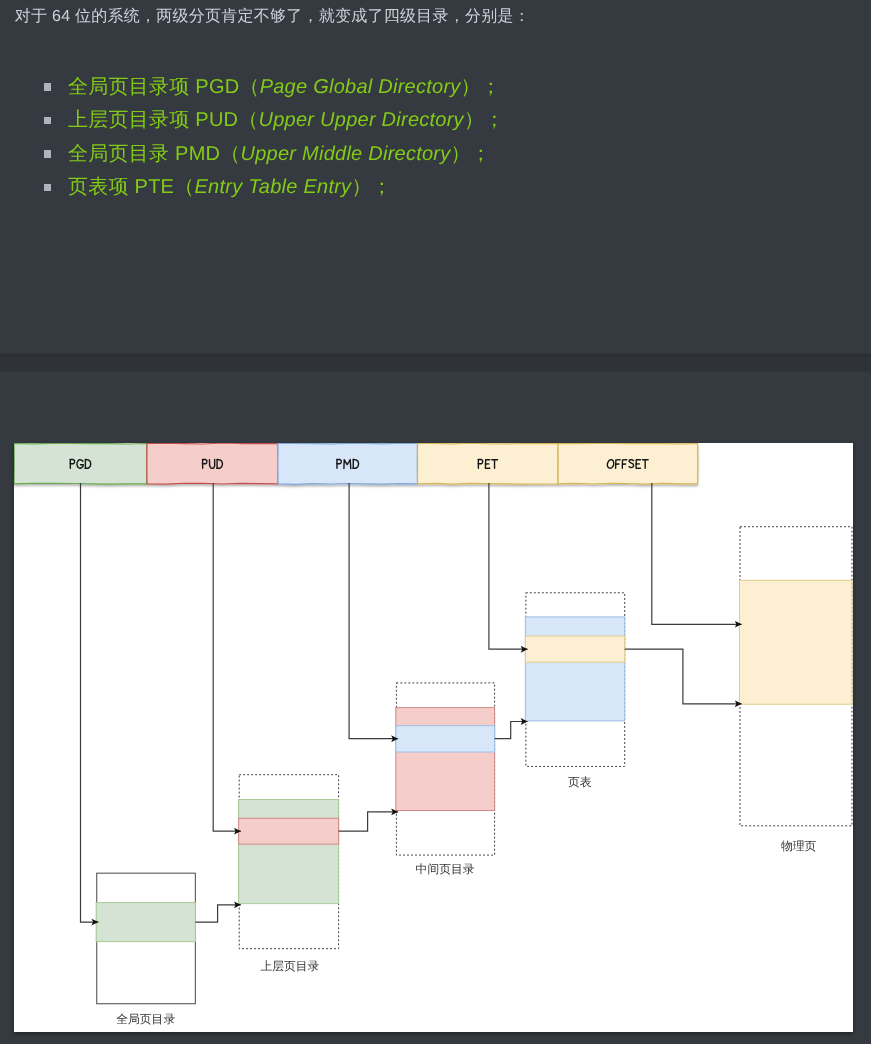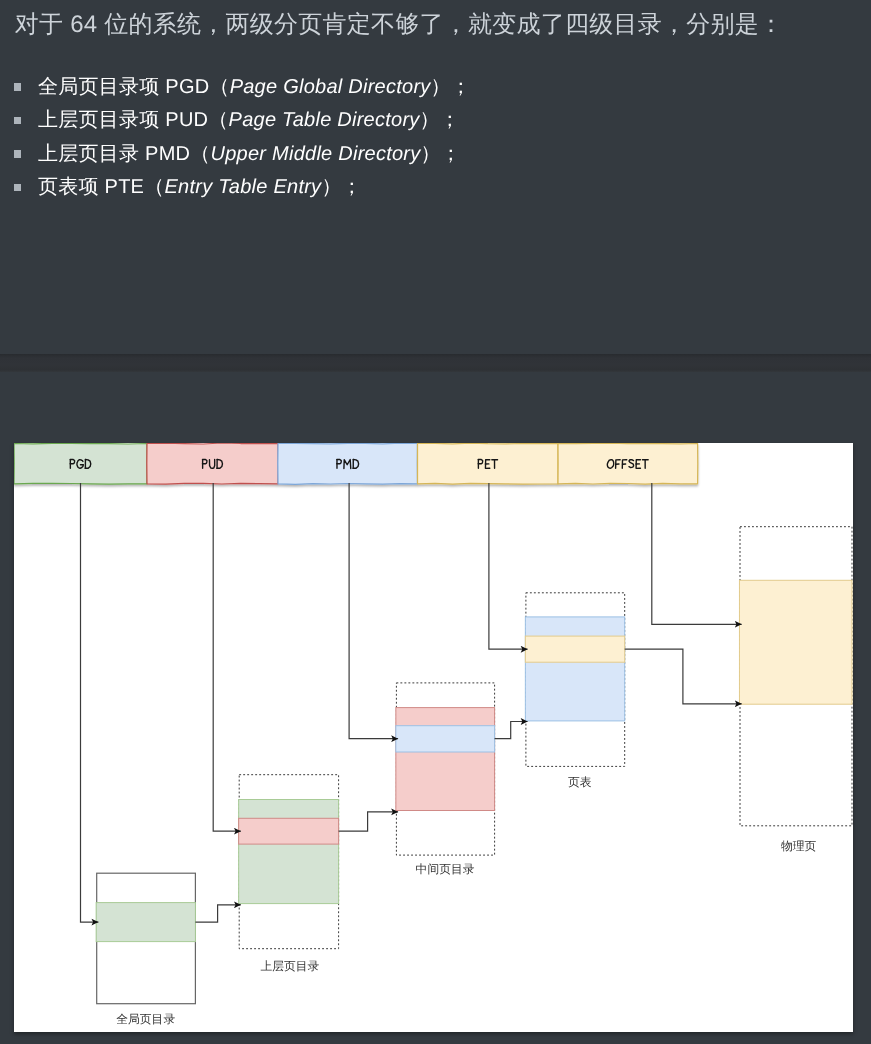--- a/index.html
+++ b/index.html
@@ -1,39 +1,39 @@
 <!DOCTYPE html>
 <html><head>
 <meta charset="utf-8">
 <title>Paging</title>
 <style>
   html,body{margin:0;padding:0;}
   body{width:871px;height:1044px;background:#343a40;font-family:"Liberation Sans",sans-serif;overflow:hidden;-webkit-font-smoothing:antialiased;text-rendering:geometricPrecision;}
   .article{position:absolute;left:0;top:0;width:871px;}
-  .para{color:#ced4da;font-size:24px;letter-spacing:.25px;line-height:20px;position:absolute;left:14.8px;top:-9px;white-space:nowrap;}
+  .para{color:#ced4da;font-size:16px;letter-spacing:.25px;line-height:20px;position:absolute;left:14.8px;top:-9px;white-space:nowrap;}
   ul.bullets{margin:0;padding:0;list-style:none;position:absolute;left:0;top:0;}
-  ul.bullets li{color:#ffffff;font-size:20px;letter-spacing:.25px;line-height:20px;position:absolute;left:38px;white-space:nowrap;}
+  ul.bullets li{color:#84cc16;font-size:20px;letter-spacing:.25px;line-height:20px;position:absolute;left:68px;white-space:nowrap;}
   ul.bullets li .bsq{position:absolute;left:-24.2px;top:6.4px;width:7.6px;height:7.6px;background:#aeb5bc;}
   .sep{position:absolute;left:0;top:354px;width:871px;height:18px;background:linear-gradient(to bottom,#282b2f 0%,#2f3237 22%,#303338 60%,#2e3135 88%,#33373b 100%);}
   .fig{display:block;}
   .fig text{font-family:"Liberation Sans",sans-serif;}
   .figwrap, .article{opacity:.999;}
   .fig .barlbl{fill:none;stroke:#161616;stroke-width:1.4px;stroke-linecap:round;stroke-linejoin:round;}
   .fig .cap{font-size:11.8px;fill:#333;text-anchor:middle;}
   .figwrap{position:absolute;left:14px;top:443px;background:#fff;width:839px;height:589px;overflow:hidden;box-shadow:0 2px 4px rgba(0,0,0,.38);}
 </style>
 </head>
 <body>
 
 <div class="article">
   <p class="para">对于 64 位的系统，两级分页肯定不够了，就变成了四级目录，分别是：</p>
   <ul class="bullets">
     <li style="top:77px"><span class="bsq"></span><span>全局页目录项 PGD（</span><i>Page Global Directory</i><span>）；</span></li>
-    <li style="top:110.4px"><span class="bsq"></span><span>上层页目录项 PUD（</span><i>Page Table Directory</i><span>）；</span></li>
-    <li style="top:143.8px"><span class="bsq"></span><span>上层页目录 PMD（</span><i>Upper Middle Directory</i><span>）；</span></li>
+    <li style="top:110.4px"><span class="bsq"></span><span>上层页目录项 PUD（</span><i>Upper Upper Directory</i><span>）；</span></li>
+    <li style="top:143.8px"><span class="bsq"></span><span>全局页目录 PMD（</span><i>Upper Middle Directory</i><span>）；</span></li>
     <li style="top:177.2px"><span class="bsq"></span><span>页表项 PTE（</span><i>Entry Table Entry</i><span>）；</span></li>
   </ul>
 </div>
 <div class="sep"></div>
 <div class="figwrap">
 <svg class="fig" viewBox="0 0 839 589" width="839" height="589">
  <defs>
   <marker id="ah" viewBox="0 0 10 10" refX="9.8" refY="5" markerWidth="7.3" markerHeight="7.4" orient="auto-start-reverse" markerUnits="userSpaceOnUse">
    <path d="M0.3,0.3 L9.8,5 L0.3,9.7 L2.5,5 Z" fill="#111"></path>
   </marker>

